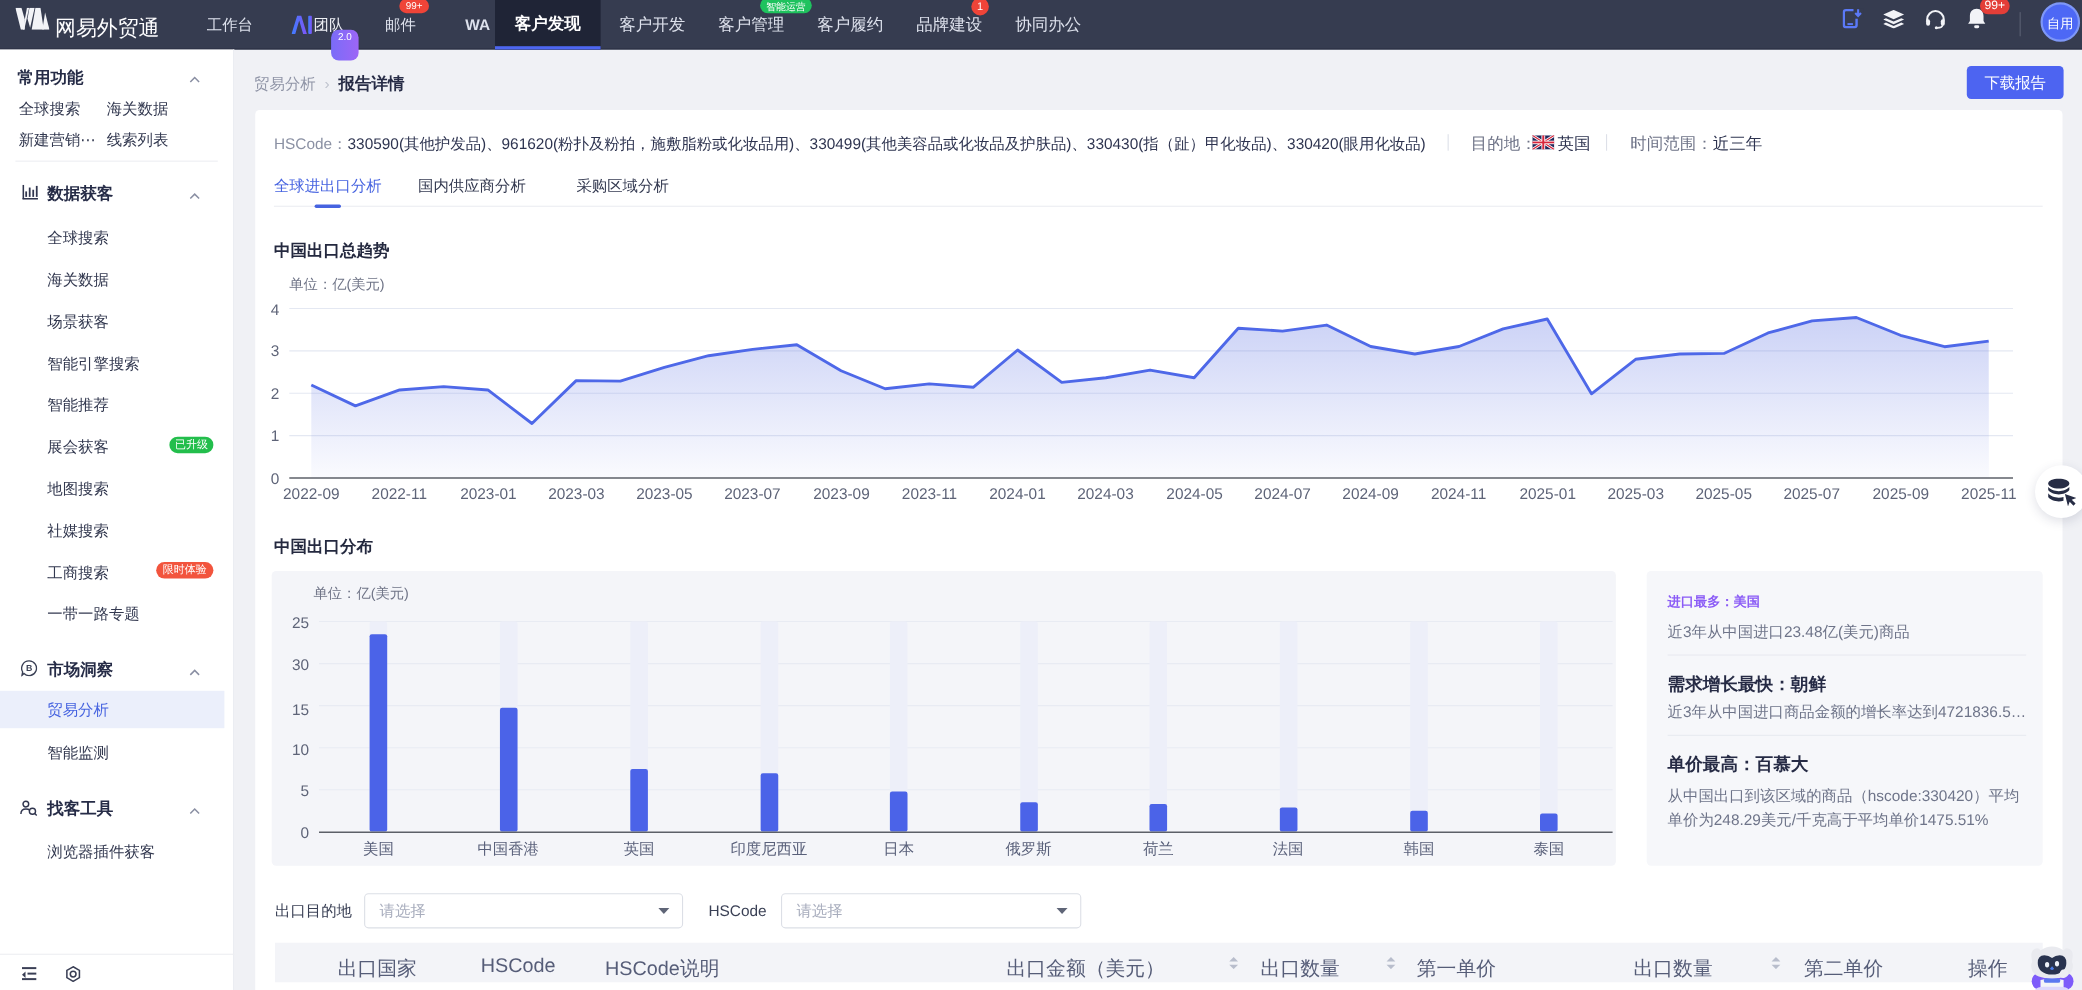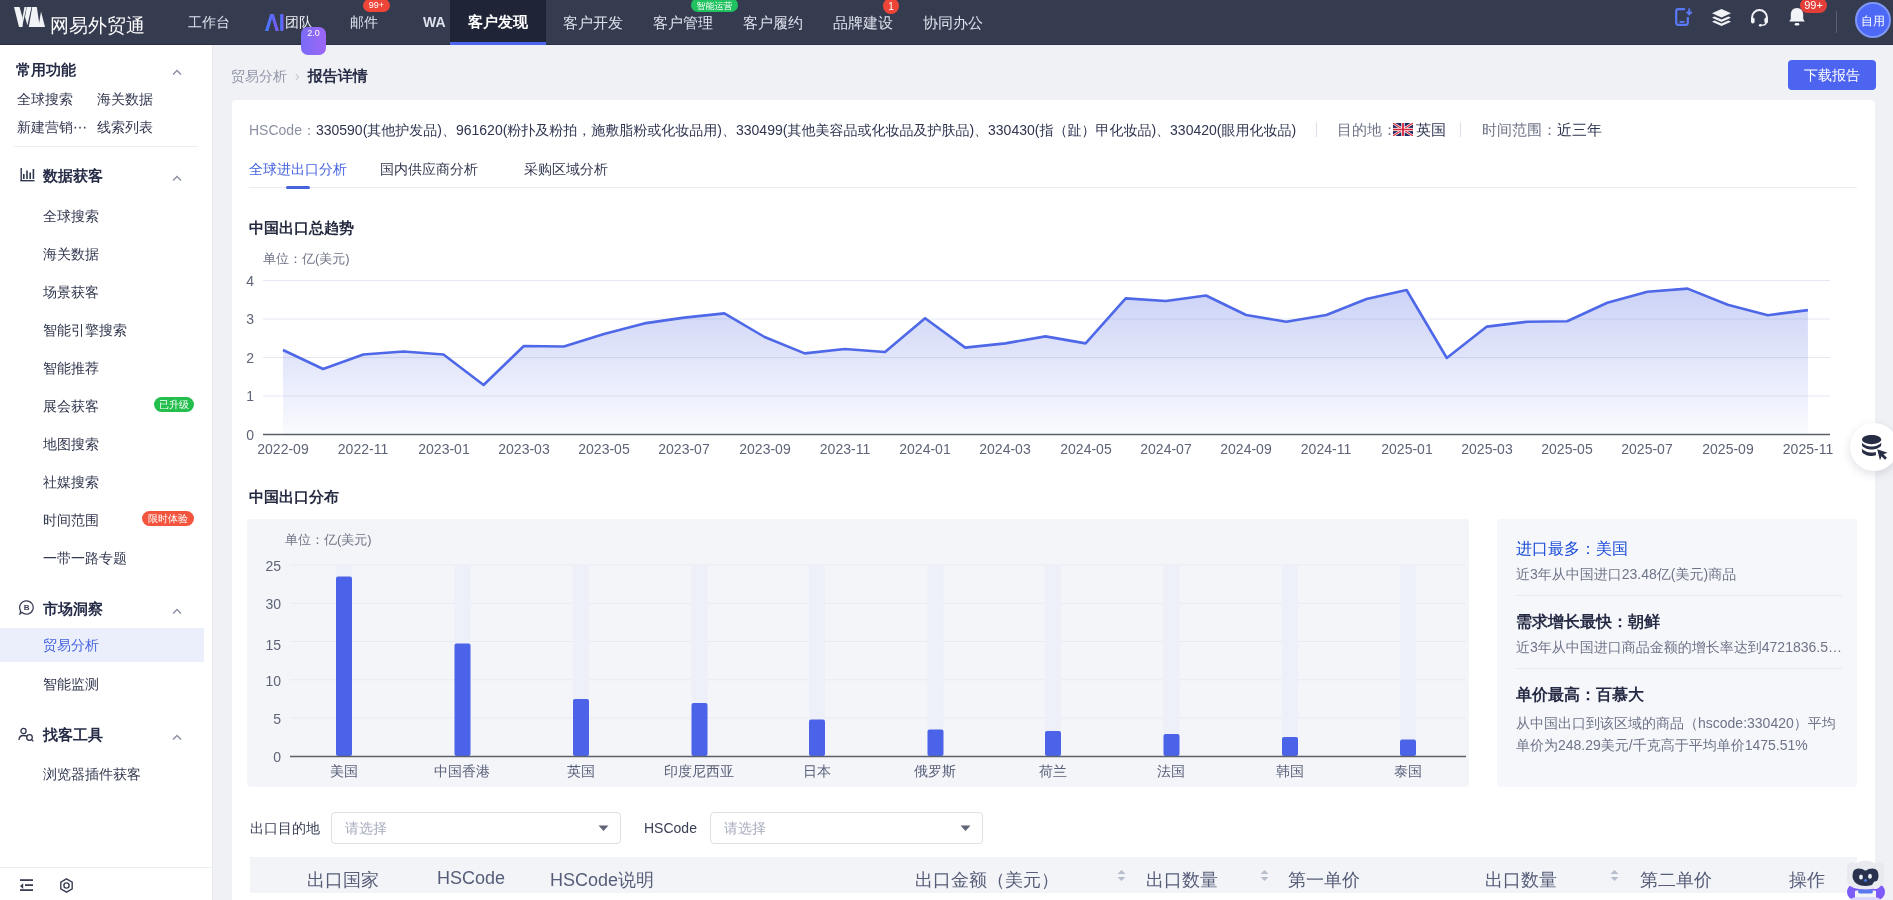--- a/index.html
+++ b/index.html
@@ -128,21 +128,21 @@
     </svg>
   <div class="sb-i" style="top:163px;">全球搜索</div>
   <div class="sb-i" style="top:201px;">海关数据</div>
   <div class="sb-i" style="top:239px;">场景获客</div>
   <div class="sb-i" style="top:277px;">智能引擎搜索</div>
   <div class="sb-i" style="top:315px;">智能推荐</div>
   <div class="sb-i" style="top:353px;">展会获客</div>
   <div class="pill" style="left:154px;top:352px;width:40px;height:15px;background:#23BE4C;line-height:15px;">已升级</div>
   <div class="sb-i" style="top:391px;">地图搜索</div>
   <div class="sb-i" style="top:429px;">社媒搜索</div>
-  <div class="sb-i" style="top:467px;">时间范围</div>
+  <div class="sb-i" style="top:467px;">工商搜索</div>
   <div class="pill" style="left:142px;top:466px;width:52px;height:15px;background:#F2543D;line-height:15px;">限时体验</div>
   <div class="sb-i" style="top:505px;">一带一路专题</div>
   <svg class="abs" style="left:19px;top:555px;" width="15" height="15" viewBox="0 0 15 15">
       <path d="M7.5 0.8 A6.7 6.7 0 1 1 2.8 12.3 L1 14 L1.6 10.9 A6.7 6.7 0 0 1 7.5 0.8 Z" fill="none" stroke="#3A4055" stroke-width="1.25"></path>
       <text x="7.6" y="10.4" font-size="8" font-weight="bold" text-anchor="middle" fill="#3A4055" font-family="Liberation Sans">B</text>
     </svg>
   <div class="sb-h" style="left:43px;top:555px;">市场洞察</div>
   <svg class="sb-caret" style="top:561px;" width="10" height="7" viewBox="0 0 10 7">
       <path d="M1 6 L5 2 L9 6" stroke="#8A8FA3" stroke-width="1.4" fill="none"></path>
     </svg>
@@ -291,21 +291,21 @@
 <div class="bxl" style="left:541px;">英国</div>
 <div class="bxl" style="left:659px;">印度尼西亚</div>
 <div class="bxl" style="left:777px;">日本</div>
 <div class="bxl" style="left:895px;">俄罗斯</div>
 <div class="bxl" style="left:1013px;">荷兰</div>
 <div class="bxl" style="left:1131px;">法国</div>
 <div class="bxl" style="left:1250px;">韩国</div>
 <div class="bxl" style="left:1368px;">泰国</div>
 
 <div class="abs" style="left:1497px;top:519px;width:360px;height:268px;background:#F6F7FA;border-radius:4px;"></div>
-<div class="abs" style="left:1516px;top:539px;font-size:16px;font-weight:normal;color:#1d4ed8;">进口最多：美国</div>
+<div class="abs" style="left:1516px;top:539px;font-size:12px;font-weight:bold;color:#8b5cf6;">进口最多：美国</div>
 <div class="abs" style="left:1516px;top:566px;font-size:14px;color:#6E7489;">近3年从中国进口23.48亿(美元)商品</div>
 <div class="abs" style="left:1516px;top:595px;width:326px;height:1px;background:#E8EAF0;"></div>
 <div class="abs" style="left:1516px;top:612px;font-size:16px;font-weight:bold;color:#262B45;">需求增长最快：朝鲜</div>
 <div class="abs" style="left:1516px;top:639px;font-size:14px;color:#6E7489;">近3年从中国进口商品金额的增长率达到4721836.5…</div>
 <div class="abs" style="left:1516px;top:668px;width:326px;height:1px;background:#E8EAF0;"></div>
 <div class="abs" style="left:1516px;top:685px;font-size:16px;font-weight:bold;color:#262B45;">单价最高：百慕大</div>
 <div class="abs" style="left:1516px;top:712px;width:330px;font-size:14px;color:#6E7489;line-height:22px;">从中国出口到该区域的商品（hscode:330420）平均单价为248.29美元/千克高于平均单价1475.51%</div>
 
 <div class="abs" style="left:250px;top:820px;font-size:14px;color:#3A4055;">出口目的地</div>
 <div class="abs" style="left:331px;top:812px;width:290px;height:32px;background:#fff;border:1px solid #DCDFE6;border-radius:4px;"></div>

